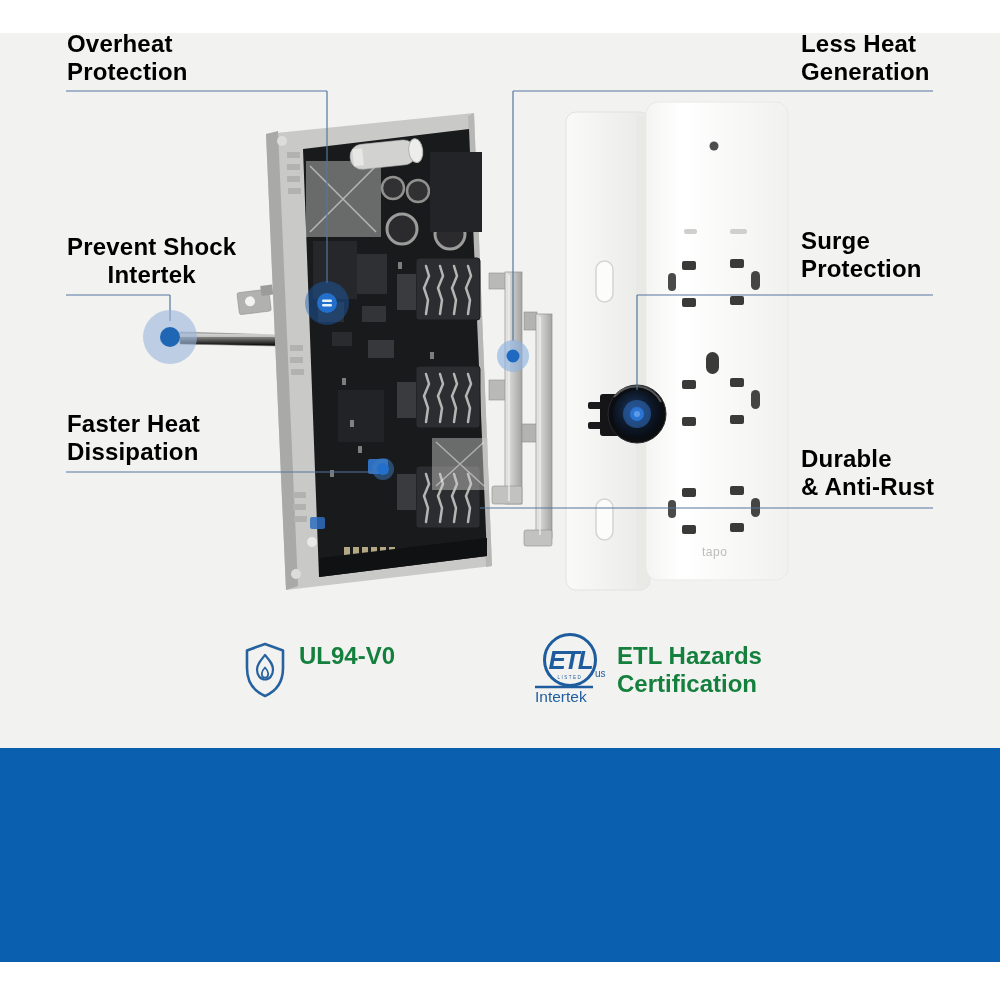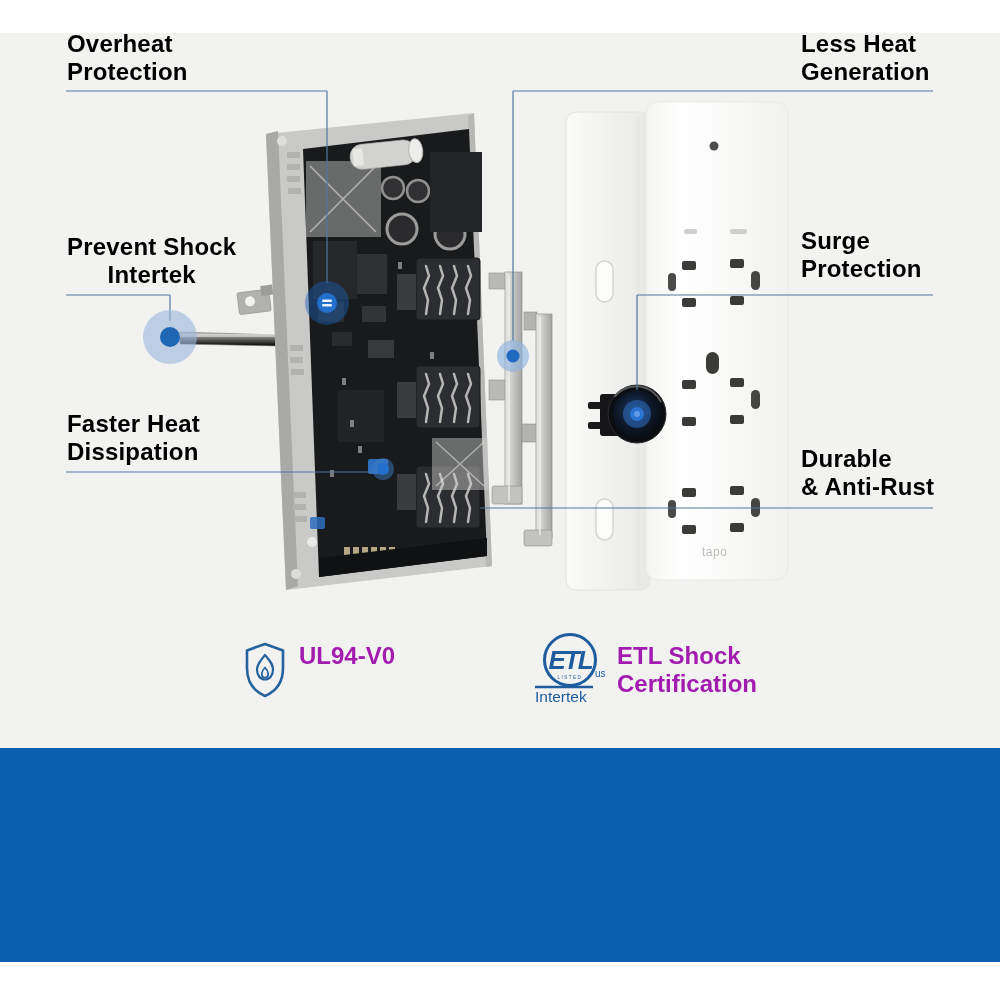--- a/index.html
+++ b/index.html
@@ -14,21 +14,21 @@
   .callout-label span{display:block;}
   #label-overheat{left:67px;top:30px;}
   #label-less-heat{left:801px;top:30px;}
   #label-shock{left:67px;top:233px;text-align:center;}
   #label-surge{left:801px;top:227px;}
   #label-dissipation{left:67px;top:410px;}
   #label-durable{left:801px;top:445px;}
   .badge-icon{position:absolute;}
   #shield-icon{left:242px;top:641px;}
   #etl-logo{left:530px;top:626px;}
-  .badge-text{position:absolute;font-size:24px;line-height:28px;font-weight:700;color:#a21caf;white-space:nowrap;}
+  .badge-text{position:absolute;font-size:24px;line-height:28px;font-weight:700;color:#15803d;white-space:nowrap;}
   .badge-text span{display:block;}
   #flame-text{left:299px;top:642px;}
   #etl-text{left:617px;top:642px;}
   .banner{position:absolute;left:0;top:748px;width:1000px;height:214px;background:#0a60af;}
 </style>
 </head>
 <body>
 
 <div class="stage">
   <div class="strip top"></div>
@@ -284,21 +284,21 @@
 
   <svg class="badge-icon" id="etl-logo" width="80" height="80" viewBox="0 0 80 80">
     <circle cx="40" cy="34" r="25.5" fill="none" stroke="#1e5c9e" stroke-width="3"></circle>
     <text x="40" y="43" text-anchor="middle" font-size="26" font-weight="bold" font-style="italic" font-family="Liberation Sans, sans-serif" fill="#1e5c9e" letter-spacing="-2">ETL</text>
     <text x="40" y="53" text-anchor="middle" font-size="4.5" letter-spacing="1.5" fill="#1e5c9e" font-family="Liberation Sans, sans-serif">LISTED</text>
     <text x="65" y="51" font-size="10" fill="#1e5c9e" font-family="Liberation Sans, sans-serif">us</text>
     <line x1="5" y1="61" x2="63" y2="61" stroke="#1e5c9e" stroke-width="2.5"></line>
     <text x="5" y="76" font-size="15.5" fill="#1e5c9e" font-family="Liberation Sans, sans-serif">Intertek</text>
   </svg>
   <div class="badge-text" id="etl-text">
-    <span>ETL Shock</span>
+    <span>ETL Hazards</span>
     <span>Certification</span>
   </div>
 
   <div class="banner">
     
     
   </div>
 </div>
 
 </body></html>

